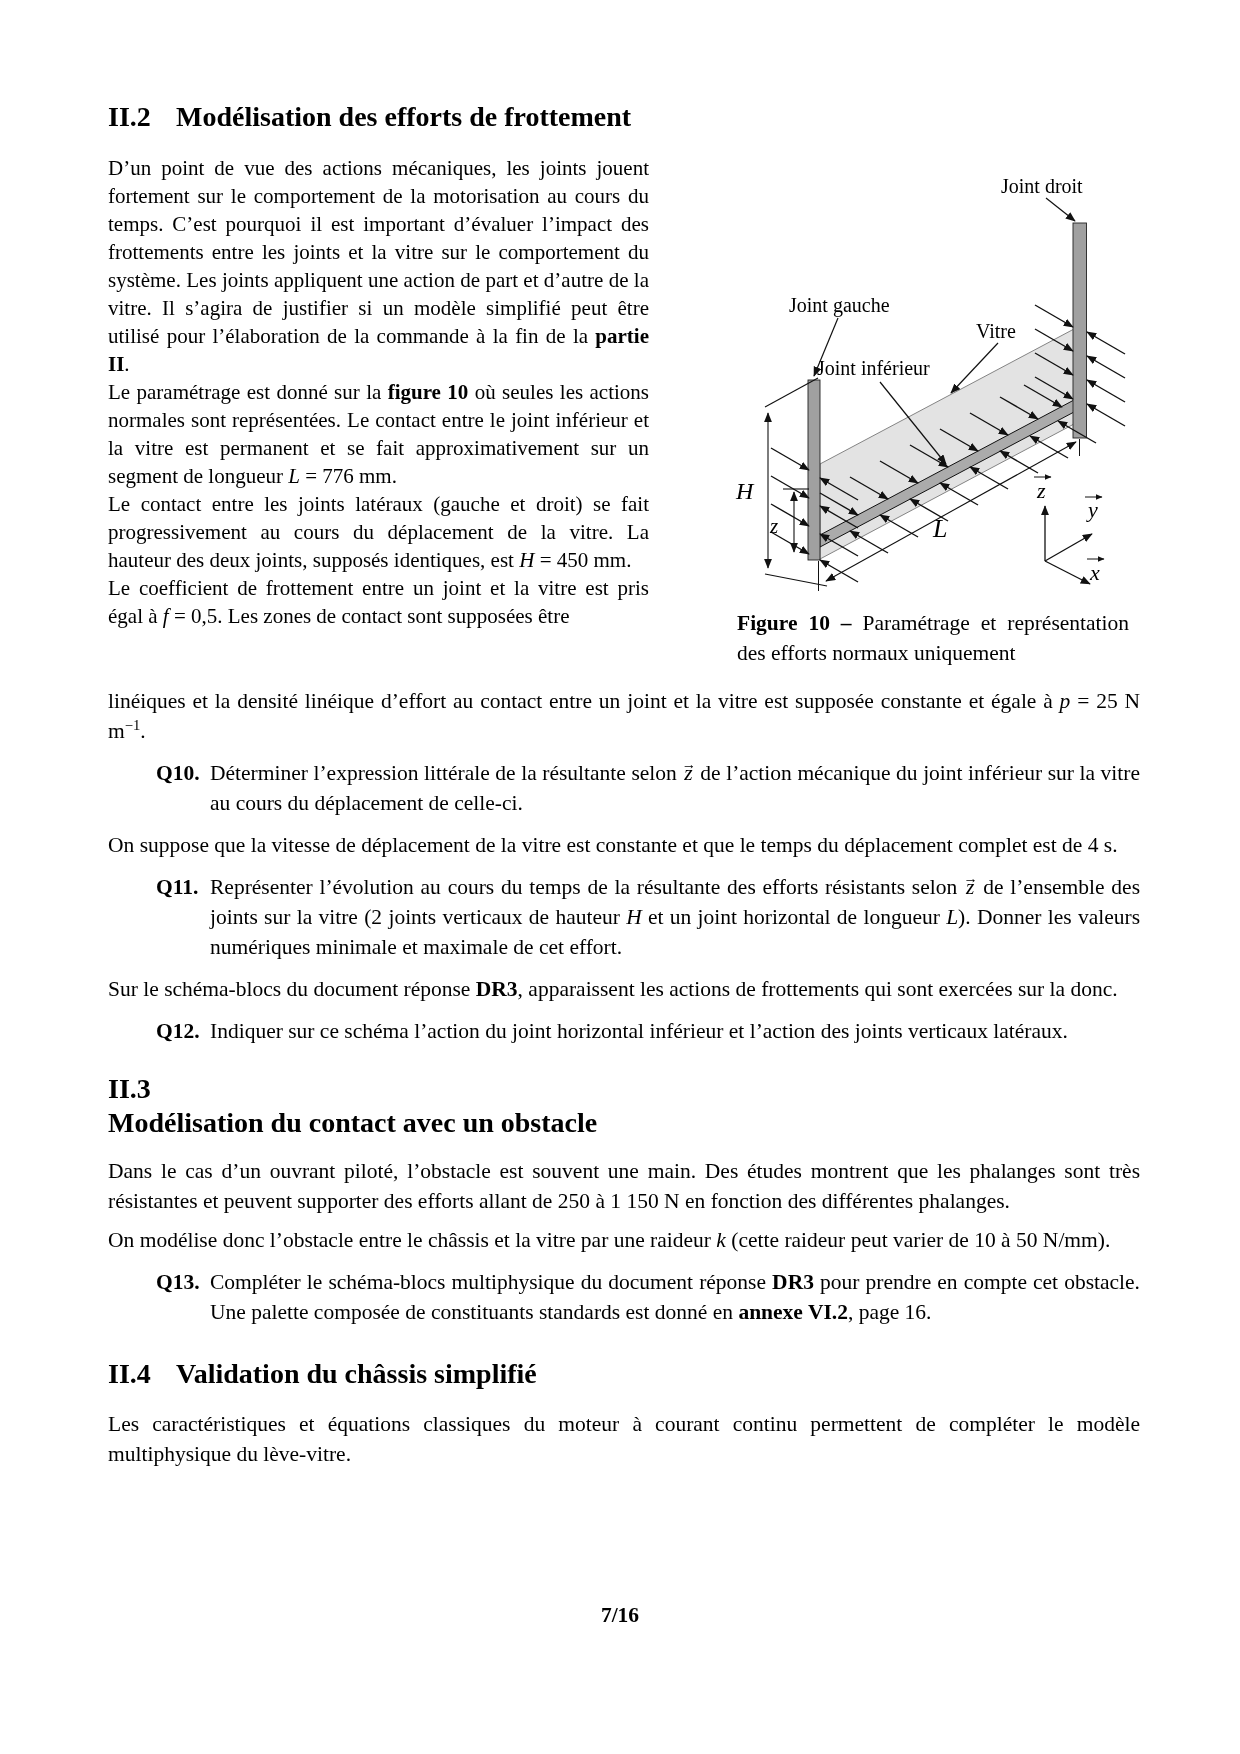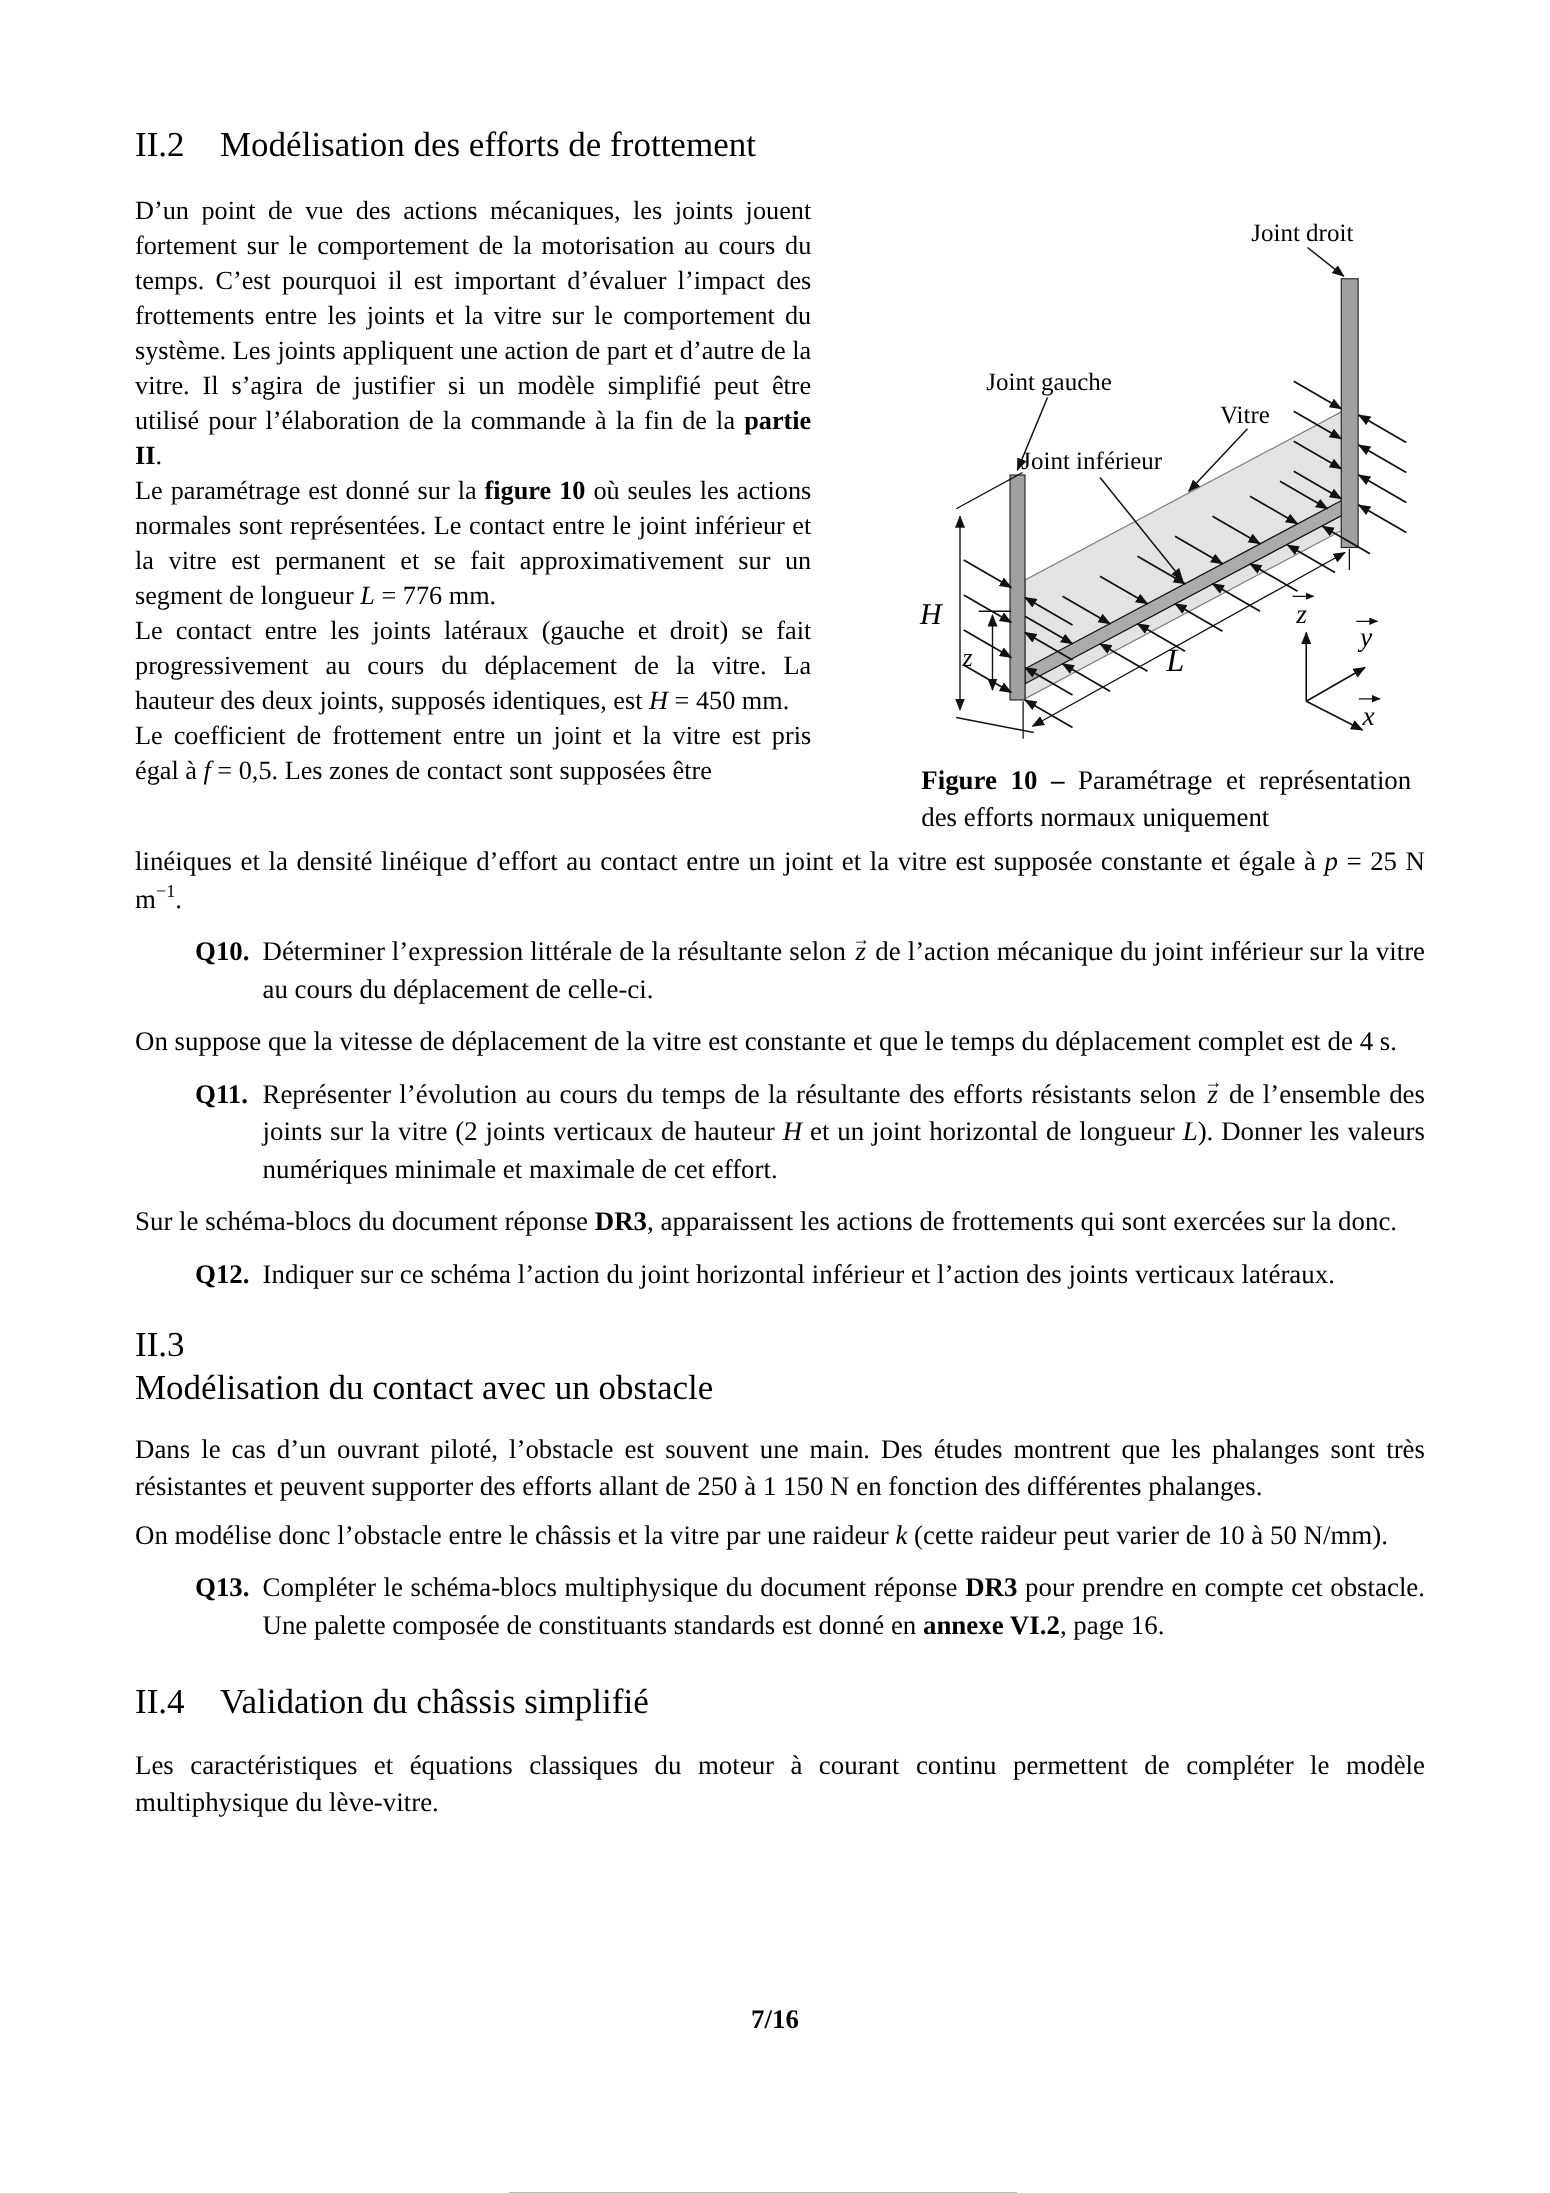--- a/index.html
+++ b/index.html
@@ -3,30 +3,30 @@
 <meta charset="utf-8">
 <title>Sujet — II.2 Modélisation des efforts de frottement</title>
 <style>
   html,body{margin:0;padding:0;background:#888;}
   .page{
     position:relative;width:1240px;height:1754px;background:#ffffff;
     font-family:"Liberation Serif","DejaVu Serif",serif;color:#000;
     margin:0 auto;overflow:hidden;
   }
   .content{position:absolute;left:108px;top:100px;width:1032px;}
-  .sec-heading{display:flex;font-weight:normal;font-size:28px;line-height:34px;margin:0 0 20px 0;}
+  .sec-heading{display:flex;font-weight:bold;font-size:28px;line-height:34px;margin:0 0 20px 0;}
   .sec-heading .num{width:68px;flex:0 0 auto;}
   .sec-heading .ttl{flex:1;}
   .h-ii3{margin-top:26px;margin-bottom:16px;flex-direction:column;}
   .h-ii4{margin-top:30px;margin-bottom:18px;}
   .row{width:541px;}
   .leftcol{width:541px;font-size:21px;line-height:28px;text-align:justify;}
   .leftcol p{margin:0;}
   p.body{font-size:21.5px;line-height:30px;text-align:justify;margin:9px 0;}
-  p.body.after-fig{margin-top:44px;}
+  p.body.after-fig{margin-top:56px;}
   .q{display:flex;margin:12px 0;font-size:21.5px;line-height:30px;}
   .qnum{flex:0 0 54px;font-weight:bold;margin-left:48px;}
   .qbody{flex:1;text-align:justify;}
   .s-b{font-weight:bold;}
   .s-i{font-style:italic;}
   .s-sup{vertical-align:super;font-size:0.68em;line-height:0;}
   .s-vec{font-style:italic;position:relative;display:inline-block;margin:0 2px;}
   .s-vec::after{content:"\2192";position:absolute;left:55%;transform:translateX(-50%);top:-0.66em;font-size:0.66em;font-style:normal;}
   .figwrap{position:absolute;left:547px;top:48px;width:487px;}
   .figcaption{margin:4px 0 0 82px;width:392px;font-size:21.5px;line-height:30px;text-align:justify;}

